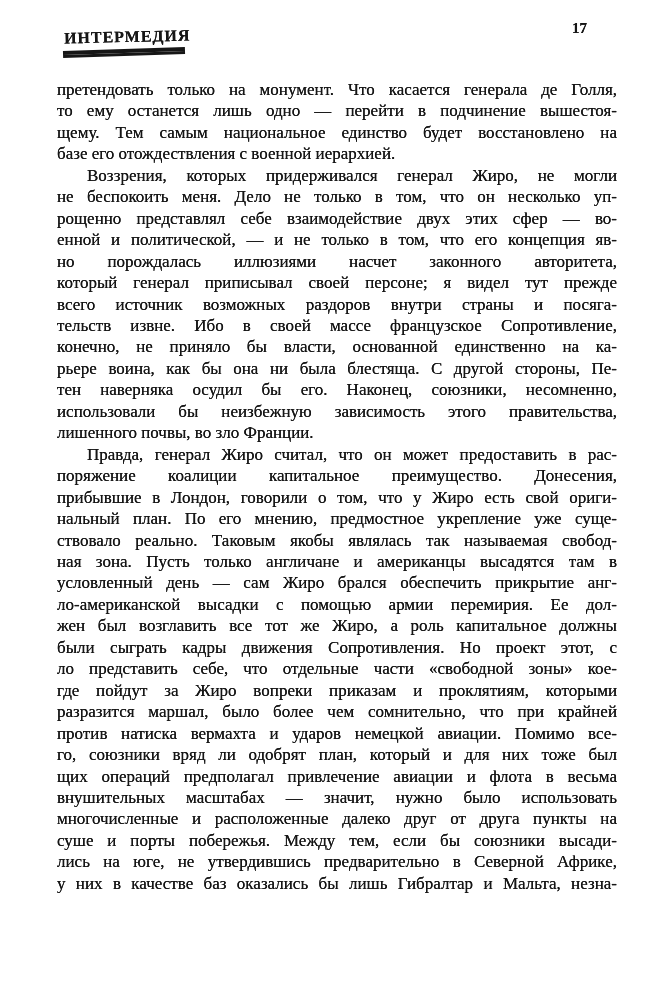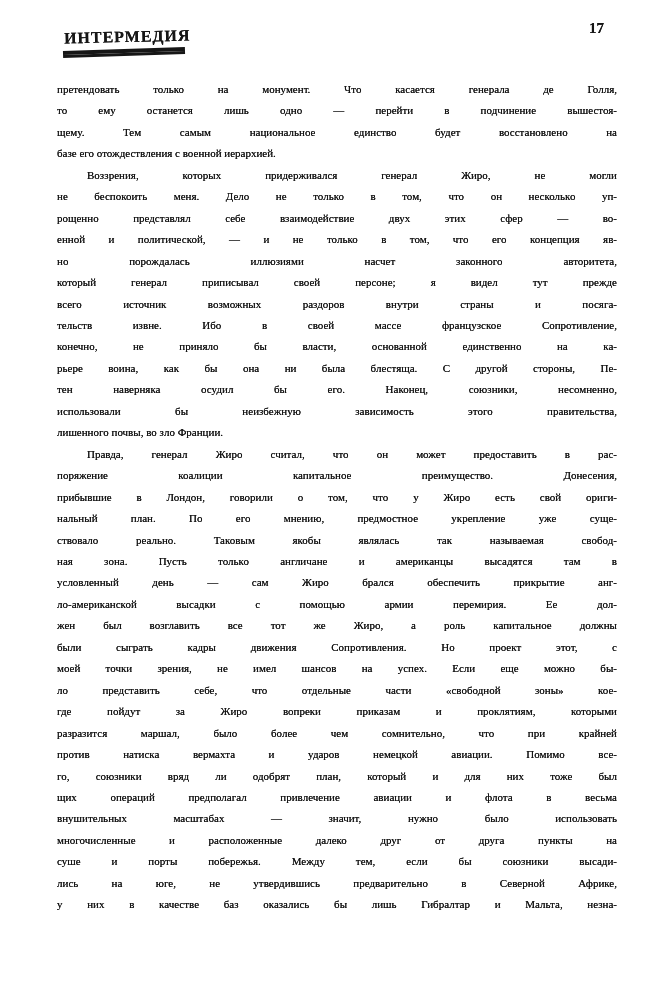--- a/index.html
+++ b/index.html
@@ -32,32 +32,32 @@
     left: 63px;
     top: 49px;
     width: 122px;
     height: 4px;
     border-top: 4px solid var(--ink);
     border-bottom: 3px solid var(--ink);
     transform: rotate(-1.8deg);
   }
   .page-number {
     position: absolute;
-    left: 589px;
+    left: 572px;
     top: 20px;
     font-size: 15px;
     font-weight: 700;
     text-shadow: 0 0 0.5px currentColor;
   }
   .body-text {
     position: absolute;
     left: 57px;
     top: 79px;
     width: 560px;
-    font-size: 11px;
+    font-size: 17px;
     line-height: 21.45px;
     text-shadow: 0 0 0.45px currentColor;
   }
   .paragraph { margin: 0; }
   .line {
     text-align: justify;
     text-align-last: justify;
     text-justify: inter-word;
   }
   .line.last { text-align-last: left; }
@@ -96,21 +96,20 @@
         <div class="line indent">Правда, генерал Жиро считал, что он может предоставить в рас-</div>
         <div class="line">поряжение коалиции капитальное преимущество. Донесения,</div>
         <div class="line">прибывшие в Лондон, говорили о том, что у Жиро есть свой ориги-</div>
         <div class="line">нальный план. По его мнению, предмостное укрепление уже суще-</div>
         <div class="line">ствовало реально. Таковым якобы являлась так называемая свобод-</div>
         <div class="line">ная зона. Пусть только англичане и американцы высадятся там в</div>
         <div class="line">условленный день — сам Жиро брался обеспечить прикрытие анг-</div>
         <div class="line">ло-американской высадки с помощью армии перемирия. Ее дол-</div>
         <div class="line">жен был возглавить все тот же Жиро, а роль капитальное должны</div>
         <div class="line">были сыграть кадры движения Сопротивления. Но проект этот, с</div>
-        <div class="line">моей точки зрения, не имел шансов на успех. Если еще можно бы-</div>
         <div class="line">ло представить себе, что отдельные части «свободной зоны» кое-</div>
         <div class="line">где пойдут за Жиро вопреки приказам и проклятиям, которыми</div>
         <div class="line">разразится маршал, было более чем сомнительно, что при крайней</div>
         <div class="line">против натиска вермахта и ударов немецкой авиации. Помимо все-</div>
         <div class="line">го, союзники вряд ли одобрят план, который и для них тоже был</div>
         <div class="line">щих операций предполагал привлечение авиации и флота в весьма</div>
         <div class="line">внушительных масштабах — значит, нужно было использовать</div>
         <div class="line">многочисленные и расположенные далеко друг от друга пункты на</div>
         <div class="line">суше и порты побережья. Между тем, если бы союзники высади-</div>
         <div class="line">лись на юге, не утвердившись предварительно в Северной Африке,</div>

